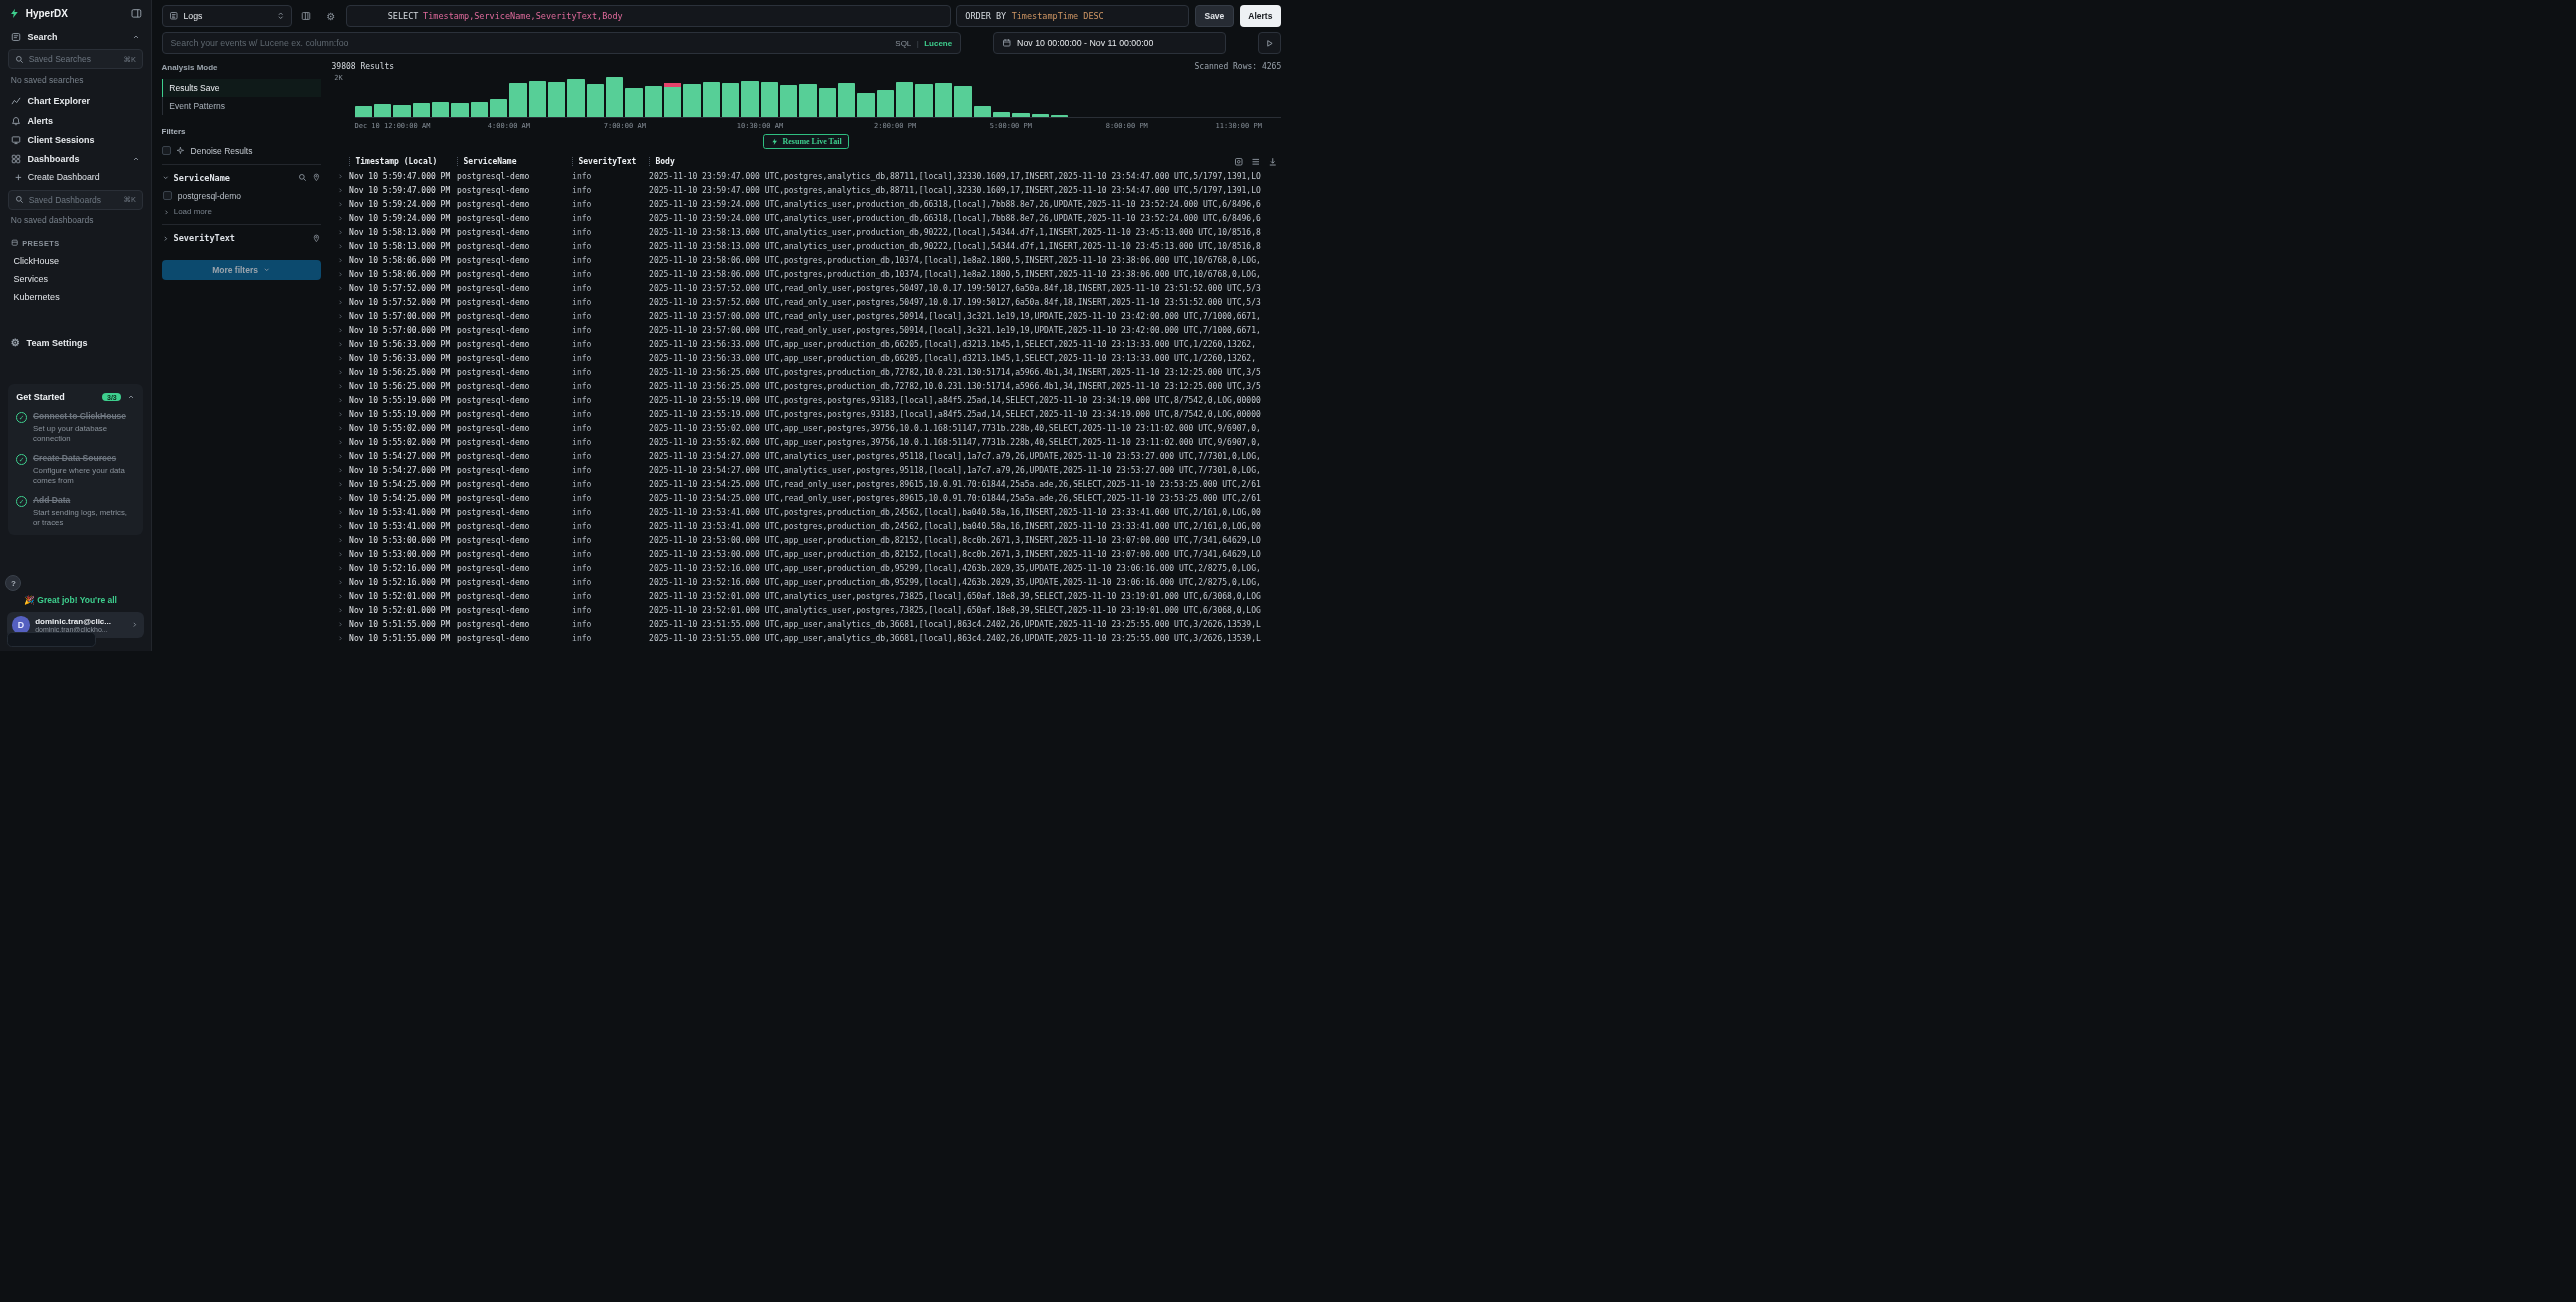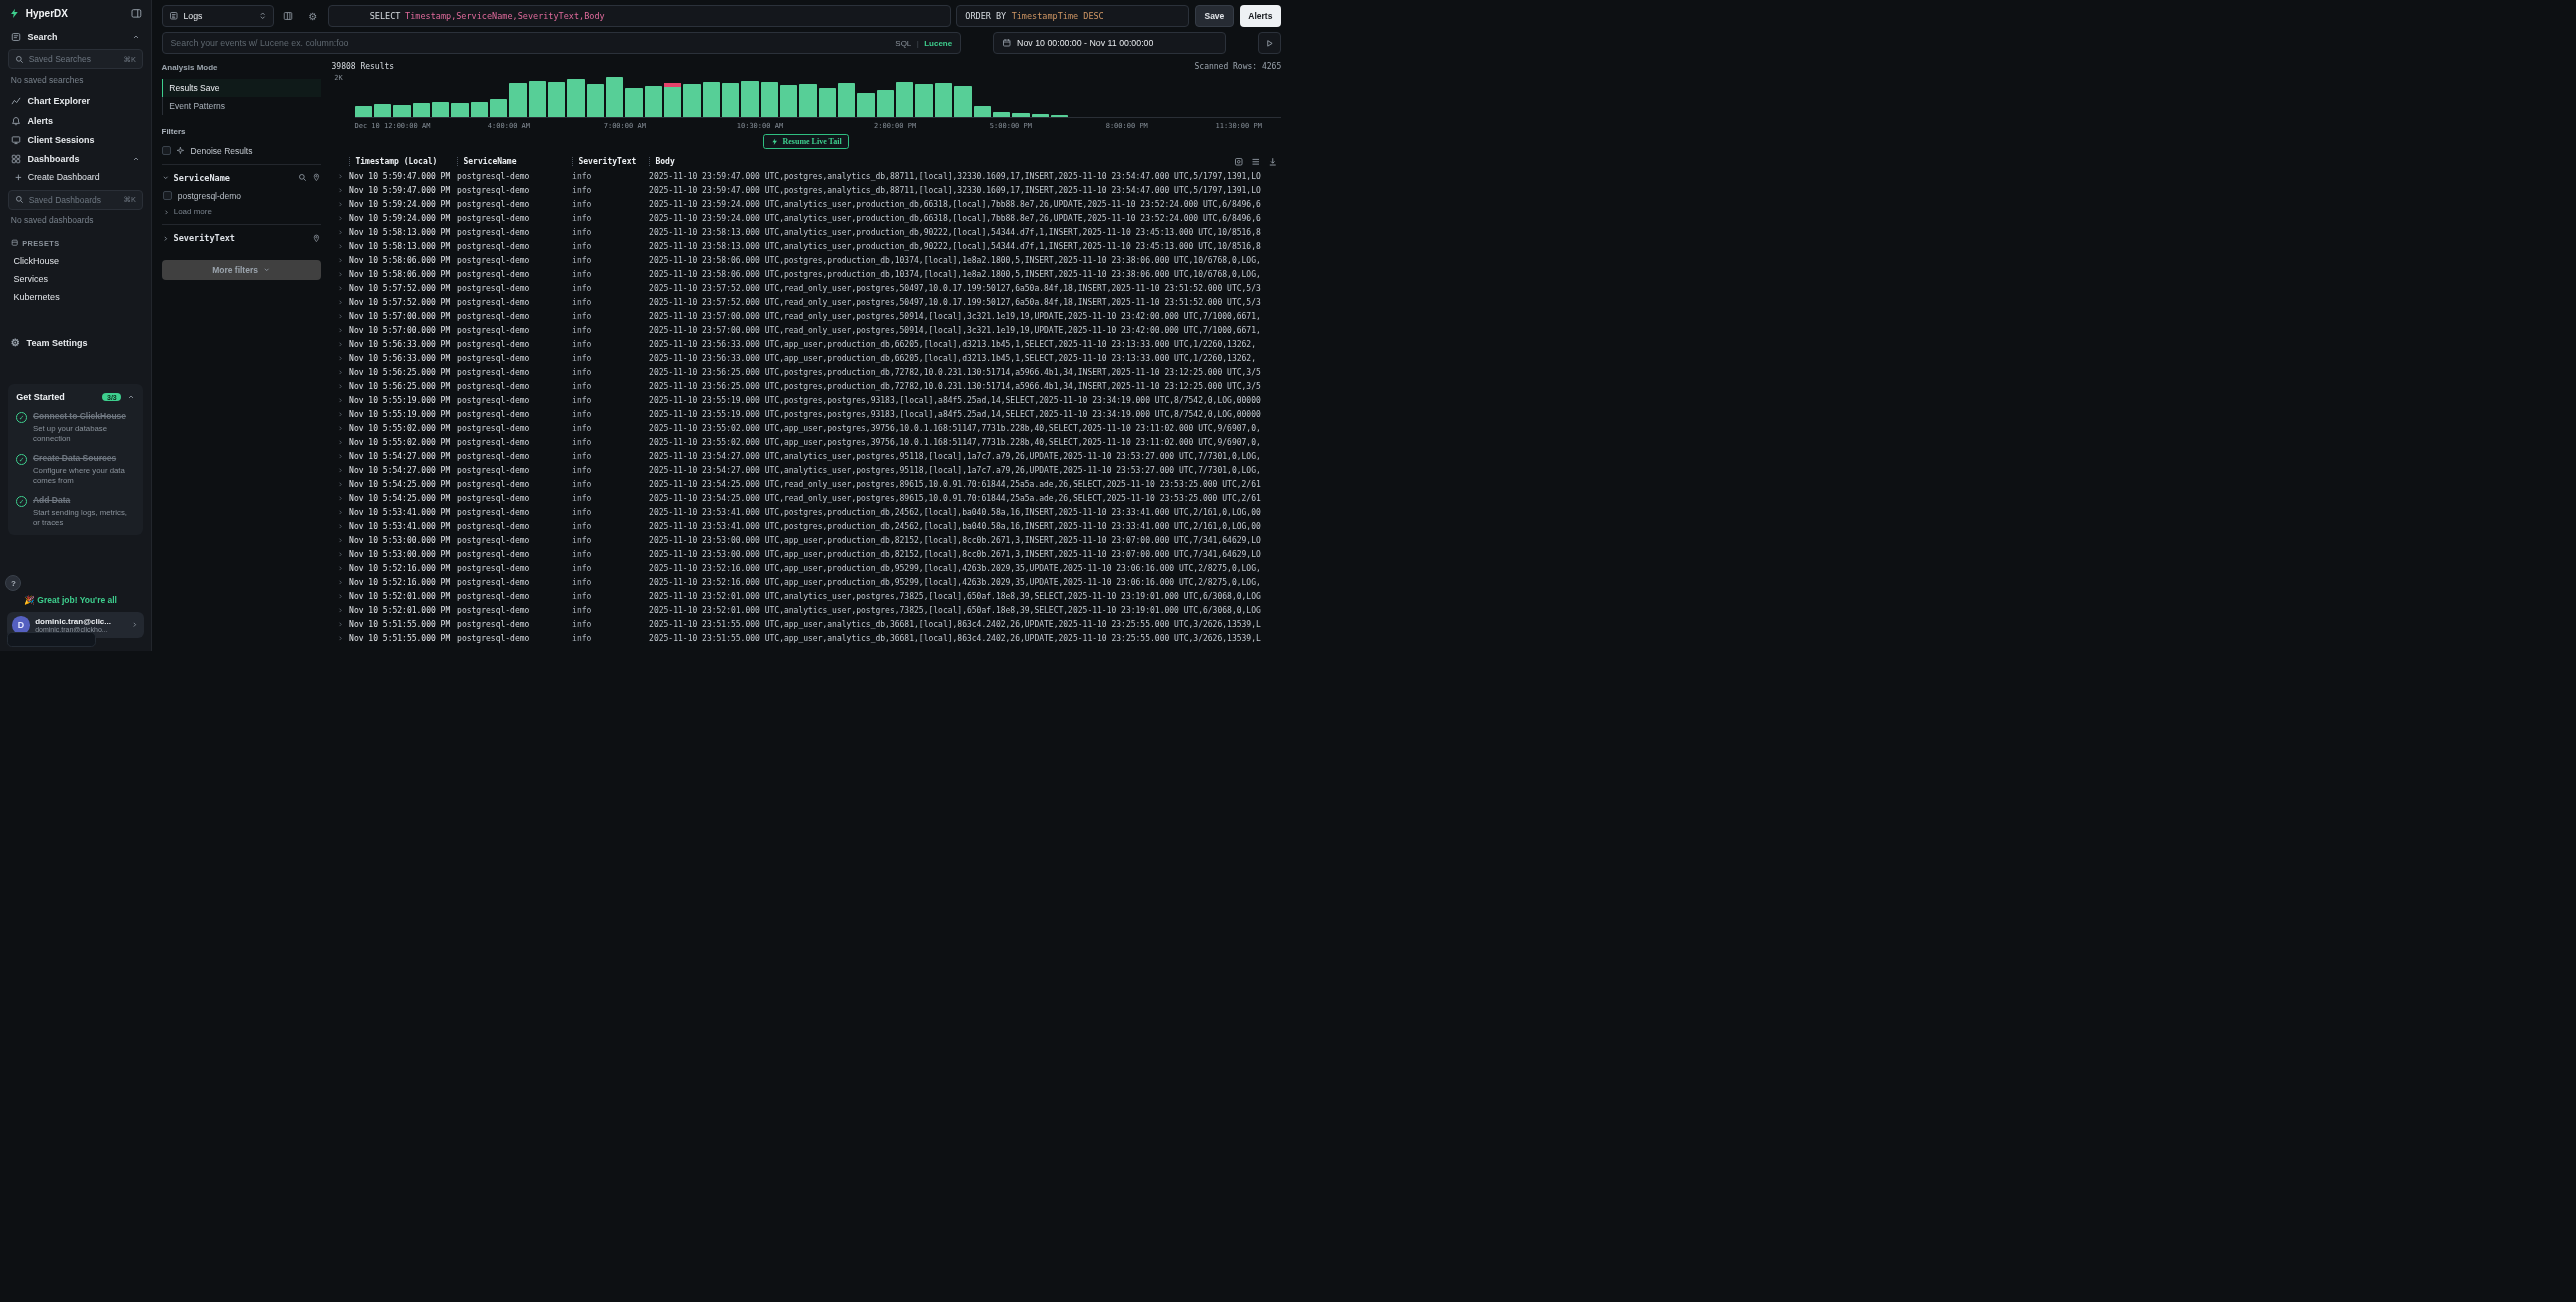--- a/index.html
+++ b/index.html
@@ -61,21 +61,21 @@
     background:#2a2f38; border:0.7px solid #3a414b; color:#aab2bb; font-size:8px; font-weight:700;
     display:flex; align-items:center; justify-content:center; }
   .bottom-cut { position:absolute; left:0; bottom:-9.5px; width:89px; height:15px;
     background:#11161d; border:0.7px solid #242b34; border-radius:4.7px; }
 
   
   .main { flex:1; min-width:0; display:flex; flex-direction:column; padding:5.4px 6.8px 0 9.5px; }
   .bar-row { display:flex; gap:5.4px; align-items:center; }
   .ctl { background:#14171c; border:0.7px solid #2b313a; border-radius:4px; height:21.6px;
     display:flex; align-items:center; }
-  .source-select { width:112px; gap:5.4px; padding:0 6px; }
+  .source-select { width:130px; gap:5.4px; padding:0 6px; }
   .source-label { flex:1; font-size:8.8px; color:#e6e9ec; }
   .icon-btn { width:19px; height:19px; display:flex; align-items:center; justify-content:center;
     color:#8a929b; border-radius:4px; }
   .sql-box { flex:1; min-width:0; padding:0 8px; font-family:"DejaVu Sans Mono",monospace;
     font-size:8.5px; gap:4.7px; overflow:hidden; white-space:nowrap; }
   .sql-kw { color:#d6dbe0;padding-left:33px; }
   .sql-fields { color:#df6a9b; }
   .order-box { width:233px; flex-shrink:0; padding:0 8px; font-family:"DejaVu Sans Mono",monospace;
     font-size:8.5px; gap:5.4px; }
   .order-label { color:#d6dbe0; }
@@ -103,21 +103,21 @@
   .mode-item { padding:4px 6.8px; border-left:1.4px solid #2a2f36; color:#aab2bb; }
   .mode-item.active { border-left-color:#3ecf8e; color:#eef1f4; background:rgba(62,207,142,0.05); }
   .filters-head { color:#aab2bb; font-weight:700; font-size:8px; margin:12px 0 6.8px; }
   .cb { width:9.5px; height:9.5px; border:0.7px solid #3a424b; border-radius:2px; background:#171b20; flex-shrink:0; }
   .chk-row { display:flex; align-items:center; gap:5.4px; color:#c4cad1; padding:2.7px 0 8px; }
   .fdiv { border-top:0.7px solid #23272d; }
   .fgroup-head { display:flex; align-items:center; gap:4.7px; padding:8px 0 5.4px; }
   .fgroup-name { font-weight:700; color:#dfe3e8; font-size:8.5px; flex:1; font-family:"DejaVu Sans Mono",monospace;}
   .fopt { display:flex; align-items:center; gap:5.4px; color:#b8bfc7; padding:2.7px 0 2.7px 1.4px; }
   .load-more { display:flex; align-items:center; gap:4px; color:#79828c; font-size:8px; padding:4px 0 8px 1.4px; }
-  .more-filters { margin-top:10.8px; height:20px; background:#404040; border-radius:4px; color:#9aa3ac;
+  .more-filters { margin-top:10.8px; height:20px; background:#0c4a6e; border-radius:4px; color:#9aa3ac;
     font-weight:600; display:flex; align-items:center; justify-content:center; gap:4.7px; font-size:8.5px; }
 
   .results { flex:1; min-width:0; display:flex; flex-direction:column; }
   .res-head { display:flex; justify-content:space-between; align-items:center;
     font-family:"DejaVu Sans Mono",monospace; font-size:8px; }
   .res-count { color:#d6dbe0; }
   .res-scanned { color:#9aa3ac; white-space:nowrap; overflow:hidden; }
   .chart { margin-top:5.4px; position:relative; padding-left:23px; }
   .y-tick { position:absolute; left:2.7px; top:-2px; color:#848d96; font-size:7px;
     font-family:"DejaVu Sans Mono",monospace; }

